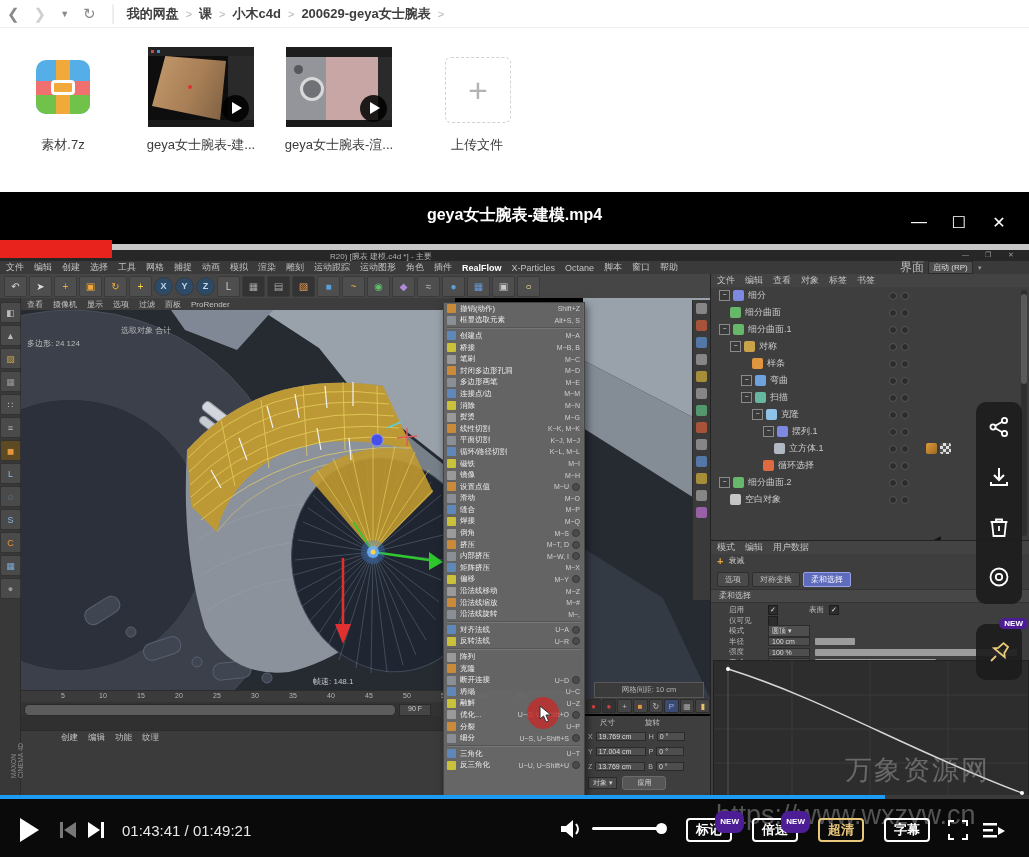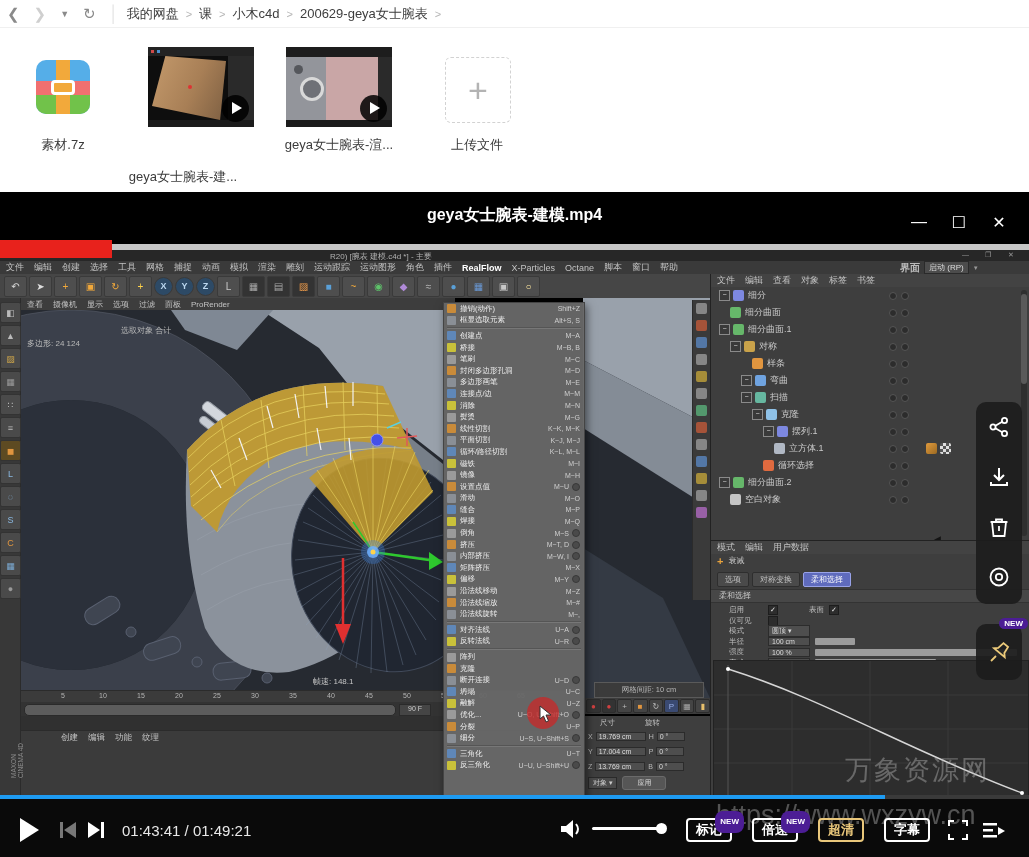--- a/index.html
+++ b/index.html
@@ -6,21 +6,21 @@
   #app{position:relative;width:1029px;height:857px;background:#fff;overflow:hidden;
        font-family:"Liberation Sans","DejaVu Sans",sans-serif;}
   .abs{position:absolute;}
   .nowrap{white-space:nowrap;}
   
   #topbar{left:0;top:0;width:1029px;height:27px;background:#fff;border-bottom:1px solid #f0f0f0;
           display:flex;align-items:center;}
   .navglyph{font-size:15px;color:#8a8a8a;margin:0 7px;cursor:pointer;}
   .navglyph.dim{color:#cfcfcf;}
   #breadcrumb{display:flex;align-items:center;font-size:13px;color:#3d3d3d;}
-  .crumb{margin:4px 2px;cursor:pointer;}
+  .crumb{margin:4px 2px;cursor:pointer;font-weight:bold;}
   .csep{color:#b5b5b5;margin:0 5px;font-size:11px;}
   
   .filelabel{font-size:13px;color:#3b3b3b;text-align:center;}
   .thumb{background:#0e0e0e;overflow:hidden;}
   .playbtn{position:absolute;width:27px;height:27px;border-radius:50%;background:rgba(0,0,0,.85);}
   .playbtn::after{content:"";position:absolute;left:10px;top:7px;border-left:10px solid #fff;
     border-top:6px solid transparent;border-bottom:6px solid transparent;}
   
   #player{left:0;top:192px;width:1029px;height:665px;background:#000;}
   #ptitle{left:0;top:205px;width:1029px;text-align:center;color:#fff;font-size:16px;font-weight:bold;}
@@ -114,21 +114,21 @@
   <div class="abs thumb" style="left:148px;top:47px;width:106px;height:80px;">
     <div class="abs" style="left:0;top:0;width:106px;height:9px;background:#232323;"></div>
     <div class="abs" style="left:3px;top:3px;width:3px;height:3px;background:#d04a4a;"></div>
     <div class="abs" style="left:9px;top:3px;width:3px;height:3px;background:#4a90d0;"></div>
     <div class="abs" style="left:4px;top:9px;width:74px;height:64px;background:linear-gradient(115deg,#c49a6c 0%,#a87f56 55%,#7d5f42 100%);clip-path:polygon(18% 0,100% 8%,92% 100%,0 78%);"></div>
     <div class="abs" style="left:40px;top:38px;width:4px;height:4px;background:#d33;border-radius:50%;"></div>
     <div class="abs" style="left:80px;top:9px;width:26px;height:64px;background:#2a2a2a;"></div>
     <div class="abs" style="left:0;top:73px;width:106px;height:7px;background:#1b1b1b;"></div>
     <div class="playbtn" style="left:74px;top:48px;"></div>
   </div>
-  <div class="abs filelabel" style="left:120px;top:136px;width:126px;margin-top:32px;">geya女士腕表-建...</div>
+  <div class="abs filelabel" style="left:138px;top:136px;width:126px;">geya女士腕表-建...</div>
 
   <div class="abs thumb" style="left:286px;top:47px;width:106px;height:80px;">
     <div class="abs" style="left:0;top:0;width:106px;height:10px;background:#1d1d1d;"></div>
     <div class="abs" style="left:0;top:10px;width:40px;height:63px;background:#93959b;"></div>
     <div class="abs" style="left:14px;top:30px;width:18px;height:18px;border:3px solid #d9d9d9;border-radius:50%;background:#6f7177;"></div>
     <div class="abs" style="left:8px;top:18px;width:9px;height:9px;border-radius:50%;background:#55575c;"></div>
     <div class="abs" style="left:40px;top:10px;width:52px;height:63px;background:#c9a6a6;"></div>
     <div class="abs" style="left:92px;top:10px;width:14px;height:63px;background:#2a2a2a;"></div>
     <div class="abs" style="left:0;top:73px;width:106px;height:7px;background:#1b1b1b;"></div>
     <div class="playbtn" style="left:74px;top:48px;"></div>
@@ -174,21 +174,21 @@
       <span class="mi">角色</span>
       <span class="mi">插件</span>
       <span class="mi hl">RealFlow</span>
       <span class="mi">X-Particles</span>
       <span class="mi">Octane</span>
       <span class="mi">脚本</span>
       <span class="mi">窗口</span>
       <span class="mi">帮助</span>
     </div>
   <div class="abs" style="left:900px;top:261px;width:129px;height:13px;background:#3a3a3a;display:flex;align-items:center;gap:4px;">
-    <span style="font-size:10px;color:#bbb;font-weight:bold;">界面</span>
+    <span style="font-size:12px;color:#bbb;">界面</span>
     <span style="font-size:8px;color:#ddd;background:#4c4c4c;border:1px solid #2a2a2a;padding:0 4px;">启动 (RP)</span>
     <span style="font-size:6px;color:#999;">▼</span>
   </div>
 
   <div class="abs" id="c4d-toolbar" style="left:0;top:274px;width:710px;height:24px;background:#464646;display:flex;align-items:center;gap:2px;padding-left:4px;box-sizing:border-box;">
       <span class="icell" style="color: rgb(216, 216, 216); background: rgb(78, 78, 78);">↶</span>
       <span class="icell" style="color: rgb(221, 221, 221); background: rgb(78, 78, 78);">➤</span>
       <span class="icell" style="color: rgb(242, 169, 59); background: rgb(78, 78, 78);">+</span>
       <span class="icell" style="color: rgb(242, 169, 59); background: rgb(78, 78, 78);">▣</span>
       <span class="icell" style="color: rgb(242, 169, 59); background: rgb(78, 78, 78);">↻</span>

